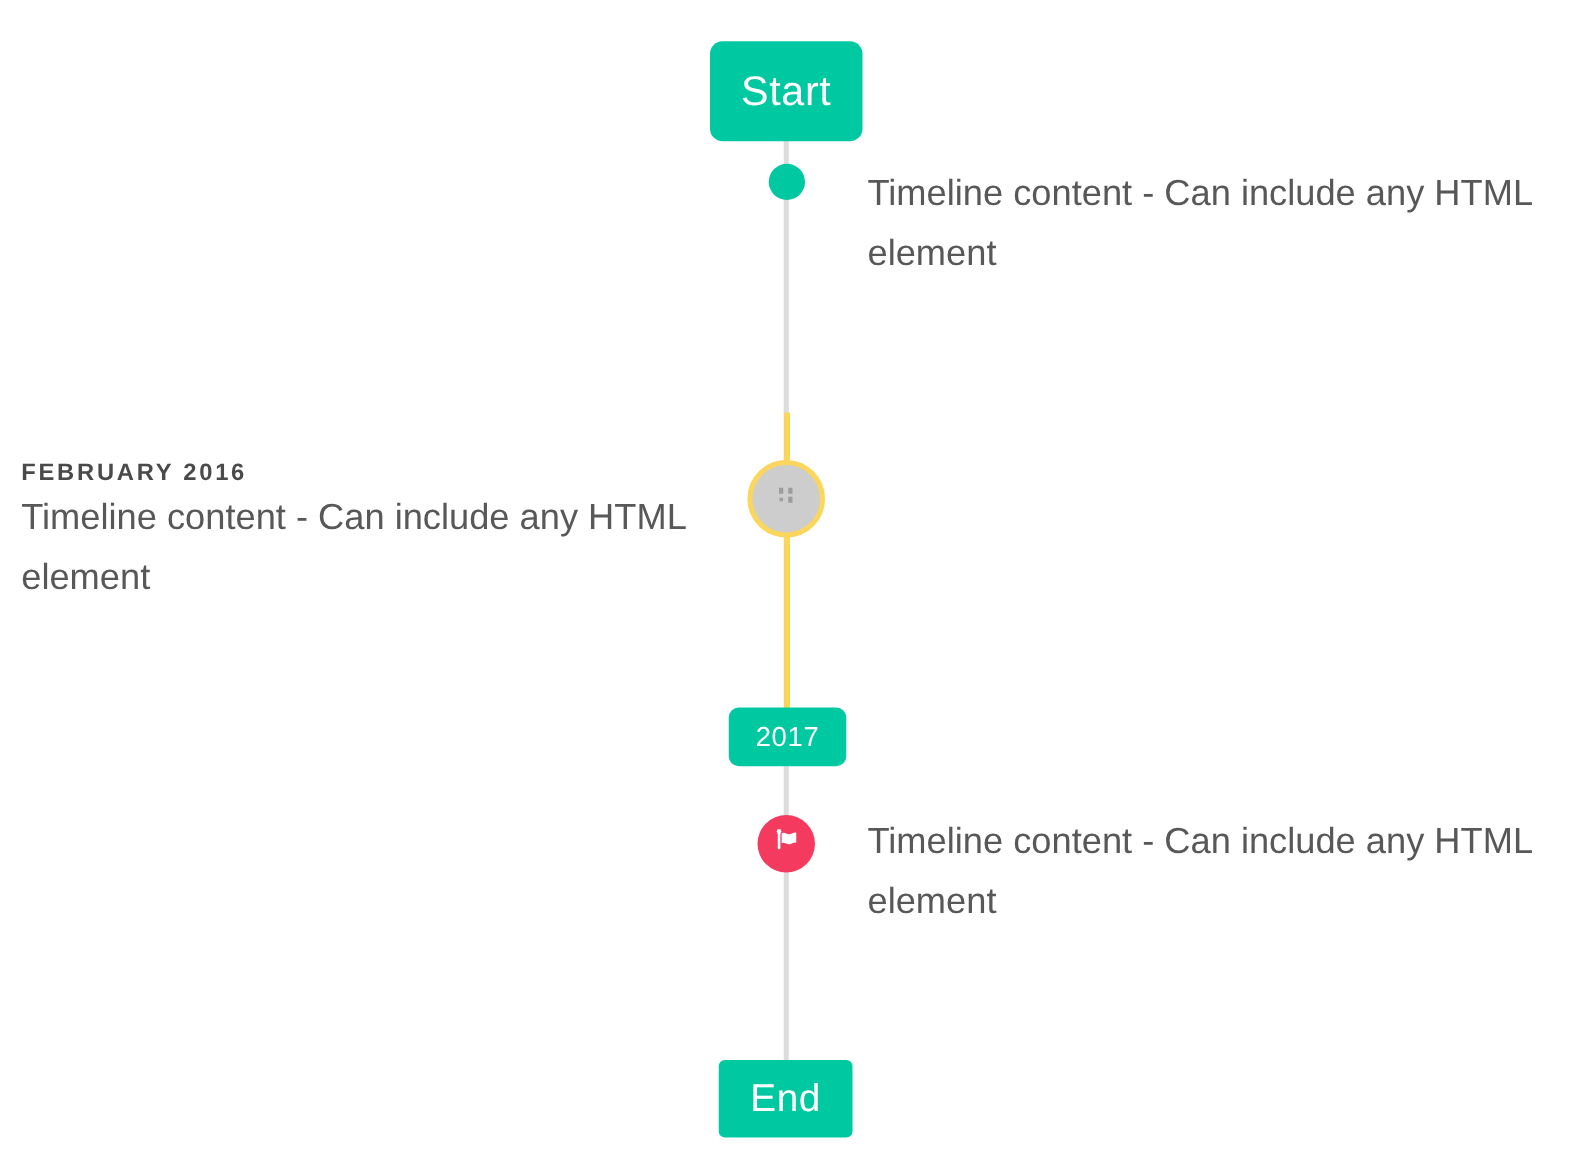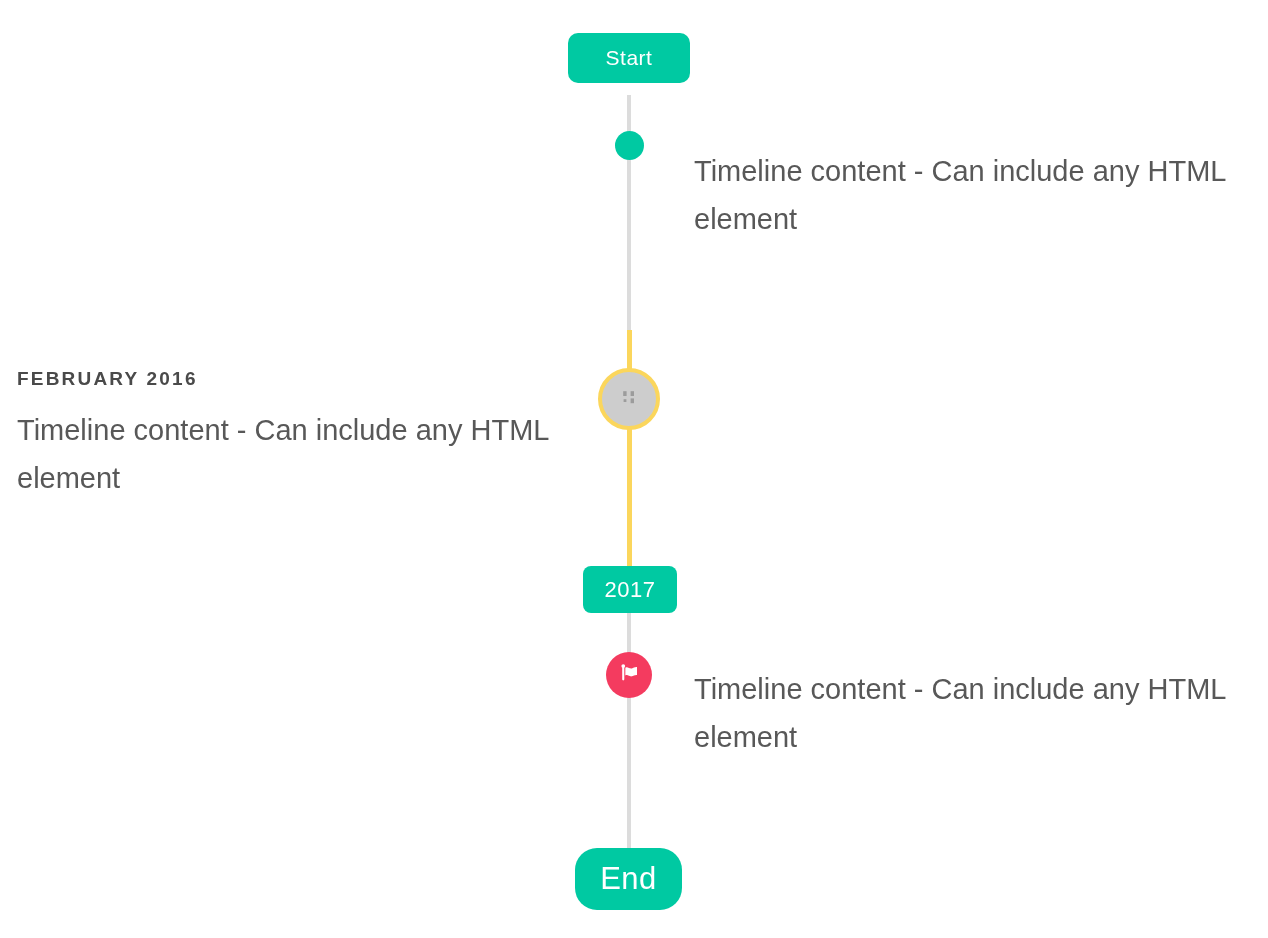--- a/index.html
+++ b/index.html
@@ -11,40 +11,40 @@
   .seg-gray{background:var(--line_gray,#dcdcdc);}
   .seg-yellow{background:var(--yellow,#fbd65c);}
   .seg-top{left:627px;top:95px;width:4px;height:236px;}
   .seg-active{left:627px;top:330px;width:5px;height:237px;}
   .seg-bottom{left:627px;top:613px;width:4px;height:237px;}
 
   
   .badge{position:absolute;background:var(--teal,#00c9a2);color:#ffffff;
          display:flex;align-items:center;justify-content:center;z-index:3;
          letter-spacing:.5px;}
-  .badge-start{left:568px;top:33px;width:122px;height:50px;border-radius:10px;font-size:21px;}
+  .badge-start{left:568px;top:33px;width:122px;height:80px;border-radius:10px;font-size:33px;}
   .badge-year{left:583px;top:566px;width:94px;height:47px;border-radius:8px;font-size:22px;}
-  .badge-end{left:575px;top:848px;width:107px;height:62px;border-radius:22px;font-size:31px;}
+  .badge-end{left:575px;top:848px;width:107px;height:62px;border-radius:5px;font-size:31px;}
 
   
   .marker{position:absolute;border-radius:50%;z-index:2;display:flex;align-items:center;justify-content:center;}
   .marker-dot{left:615px;top:131px;width:29px;height:29px;background:var(--teal,#00c9a2);}
   .marker-image{left:598px;top:368px;width:62px;height:62px;box-sizing:border-box;
                 background:var(--marker_gray_fill,#cdcdcd);
                 border:4px solid var(--yellow,#fbd65c);}
   .marker-flag{left:606px;top:652px;width:46px;height:46px;background:var(--red_pink,#f43b5f);}
 
   
   .event{position:absolute;width:548px;}
   .event-jan{left:694px;top:131px;text-align:left;}
   .event-feb{left:17px;top:367px;}
   .event-mar{left:694px;top:649px;text-align:left;}
   .event-date{font-size:19px;font-weight:bold;letter-spacing:2.2px;
               color:var(--date_text,#4a4a4a);line-height:23px;}
-  .event-content{margin-top:16px;font-size:29px;line-height:48px;
+  .event-content{font-size:29px;line-height:48px;
                  color:var(--content_text,#585858);}
 </style>
 </head>
 <body>
 
 <div class="stage">
 
   <div class="seg seg-gray seg-top"></div>
   <div class="seg seg-yellow seg-active"></div>
   <div class="seg seg-gray seg-bottom"></div>

